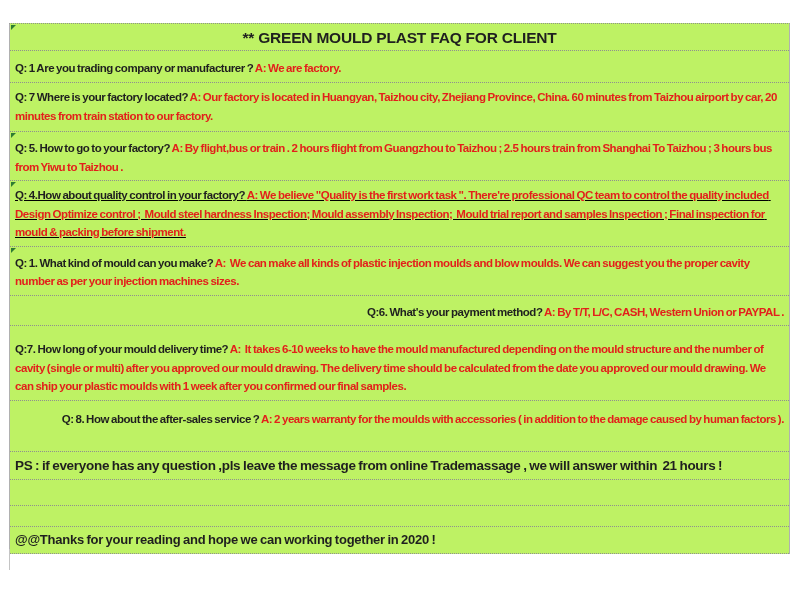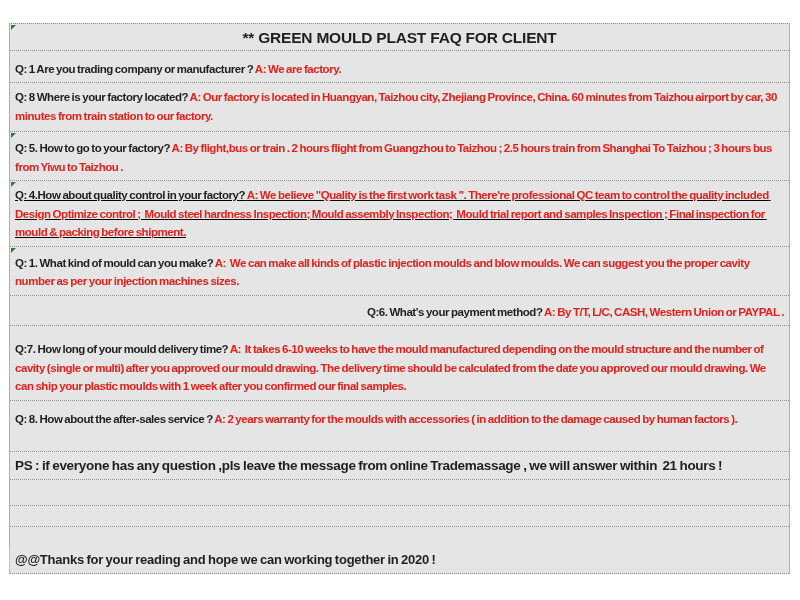--- a/index.html
+++ b/index.html
@@ -11,21 +11,21 @@
     position:relative;
   }
   .page{position:absolute;inset:0;}
   .sheet{
     position:absolute;
     left:9px;top:23px;width:781px;
     box-sizing:border-box;
     border-left:1px solid #b0b0b0;
     border-right:1px solid #b0b0b0;
     border-top:1px dotted #8f8f8f;
-    background:#e5e5e5;
+    background:#bef264;
   }
   .row{
     position:relative;
     box-sizing:border-box;
     border-bottom:1px dotted #8f8f8f;
     padding:5px 5px 4px 5px;
     display:flex;
     align-items:flex-start;
   }
   .row .txt{
@@ -34,34 +34,34 @@
     font-weight:700;
     font-size:11.5px;
     line-height:18.5px;
     letter-spacing:-0.45px;
     word-spacing:-0.8px;
     width:100%;
   }
   
   .row:nth-child(1){min-height:24px;align-items:center;}
   .row:nth-child(1) .txt{text-align:center;font-size:15.5px;line-height:17px;letter-spacing:-0.2px;word-spacing:0;}
-  .row:nth-child(2){min-height:32px;padding-top:8px;align-items:flex-end;}
+  .row:nth-child(2){min-height:32px;padding-top:8px;}
   .row:nth-child(3){min-height:49px;}
   .row:nth-child(4){min-height:46px;padding-top:7px;}
   .row:nth-child(5){min-height:60px;text-decoration:underline;}
   .row:nth-child(6){min-height:49px;padding-top:7px;}
   .row:nth-child(7){min-height:29px;padding-top:7px;text-align:right;}
   .row:nth-child(8){min-height:73px;padding-top:14px;justify-content:flex-end;}
-  .row:nth-child(9){min-height:51px;padding-top:9px;}
+  .row:nth-child(9){min-height:51px;padding-top:9px;text-align:right;}
   .row:nth-child(10){min-height:27px;padding-top:4px;}
   .row:nth-child(10) .txt{font-size:13.5px;letter-spacing:-0.3px;line-height:19px;}
   .row:nth-child(11){min-height:26px;}
   .row:nth-child(12){min-height:21px;}
   .row:nth-child(13){min-height:26px;padding-top:4px;}
-  .row:nth-child(13) .txt{font-size:13px;letter-spacing:-0.25px;line-height:18px;margin-top:20px;}
+  .row:nth-child(13) .txt{font-size:13px;letter-spacing:-0.25px;line-height:18px;}
   .q{color:#1f1f1f;}
   .a{color:#e3201b;}
   .u{}
   .marker{
     position:absolute;
     top:1px;left:1px;
     width:0;height:0;
     border-top:5px solid #2e7d32;
     border-right:5px solid transparent;
   }
@@ -77,21 +77,21 @@
 <div class="page">
   <div class="sheet">
       <div class="row title">
         <span class="marker"></span>
         <p class="txt"><span class="q">** GREEN MOULD PLAST FAQ FOR CLIENT</span></p>
       </div>
       <div class="row qa">
         <p class="txt"><span class="q">Q: 1 Are you trading company or manufacturer ? </span><span class="a">A: We are factory.</span></p>
       </div>
       <div class="row qa">
-        <p class="txt"><span class="q">Q: 8 Where is your factory located? </span><span class="a">A: Our factory is located in Huangyan, Taizhou city, Zhejiang Province, China. </span><span class="a u">60</span><span class="a"> minutes from Taizhou airport by car, </span><span class="a u">30</span><span class="a"> minutes from train station to our factory.</span></p>
+        <p class="txt"><span class="q">Q: 7 Where is your factory located? </span><span class="a">A: Our factory is located in Huangyan, Taizhou city, Zhejiang Province, China. </span><span class="a u">60</span><span class="a"> minutes from Taizhou airport by car, </span><span class="a u">20</span><span class="a"> minutes from train station to our factory.</span></p>
       </div>
       <div class="row qa">
         <span class="marker"></span>
         <p class="txt"><span class="q">Q: 5. How to go to your factory? </span><span class="a">A: By flight,bus or train . 2 hours flight from Guangzhou to Taizhou ; 2.5 hours train from Shanghai To Taizhou ; 3 hours bus from Yiwu to Taizhou .</span></p>
       </div>
       <div class="row qa">
         <span class="marker"></span>
         <p class="txt"><span class="q">Q: 4.How about quality control in your factory? </span><span class="a">A: We believe "Quality is the first work task ". There're professional QC team to control the quality included Design Optimize control ;  Mould steel hardness Inspection; Mould assembly Inspection;  Mould trial report and samples Inspection ; Final inspection for mould &amp; packing before shipment.</span></p>
       </div>
       <div class="row qa">

